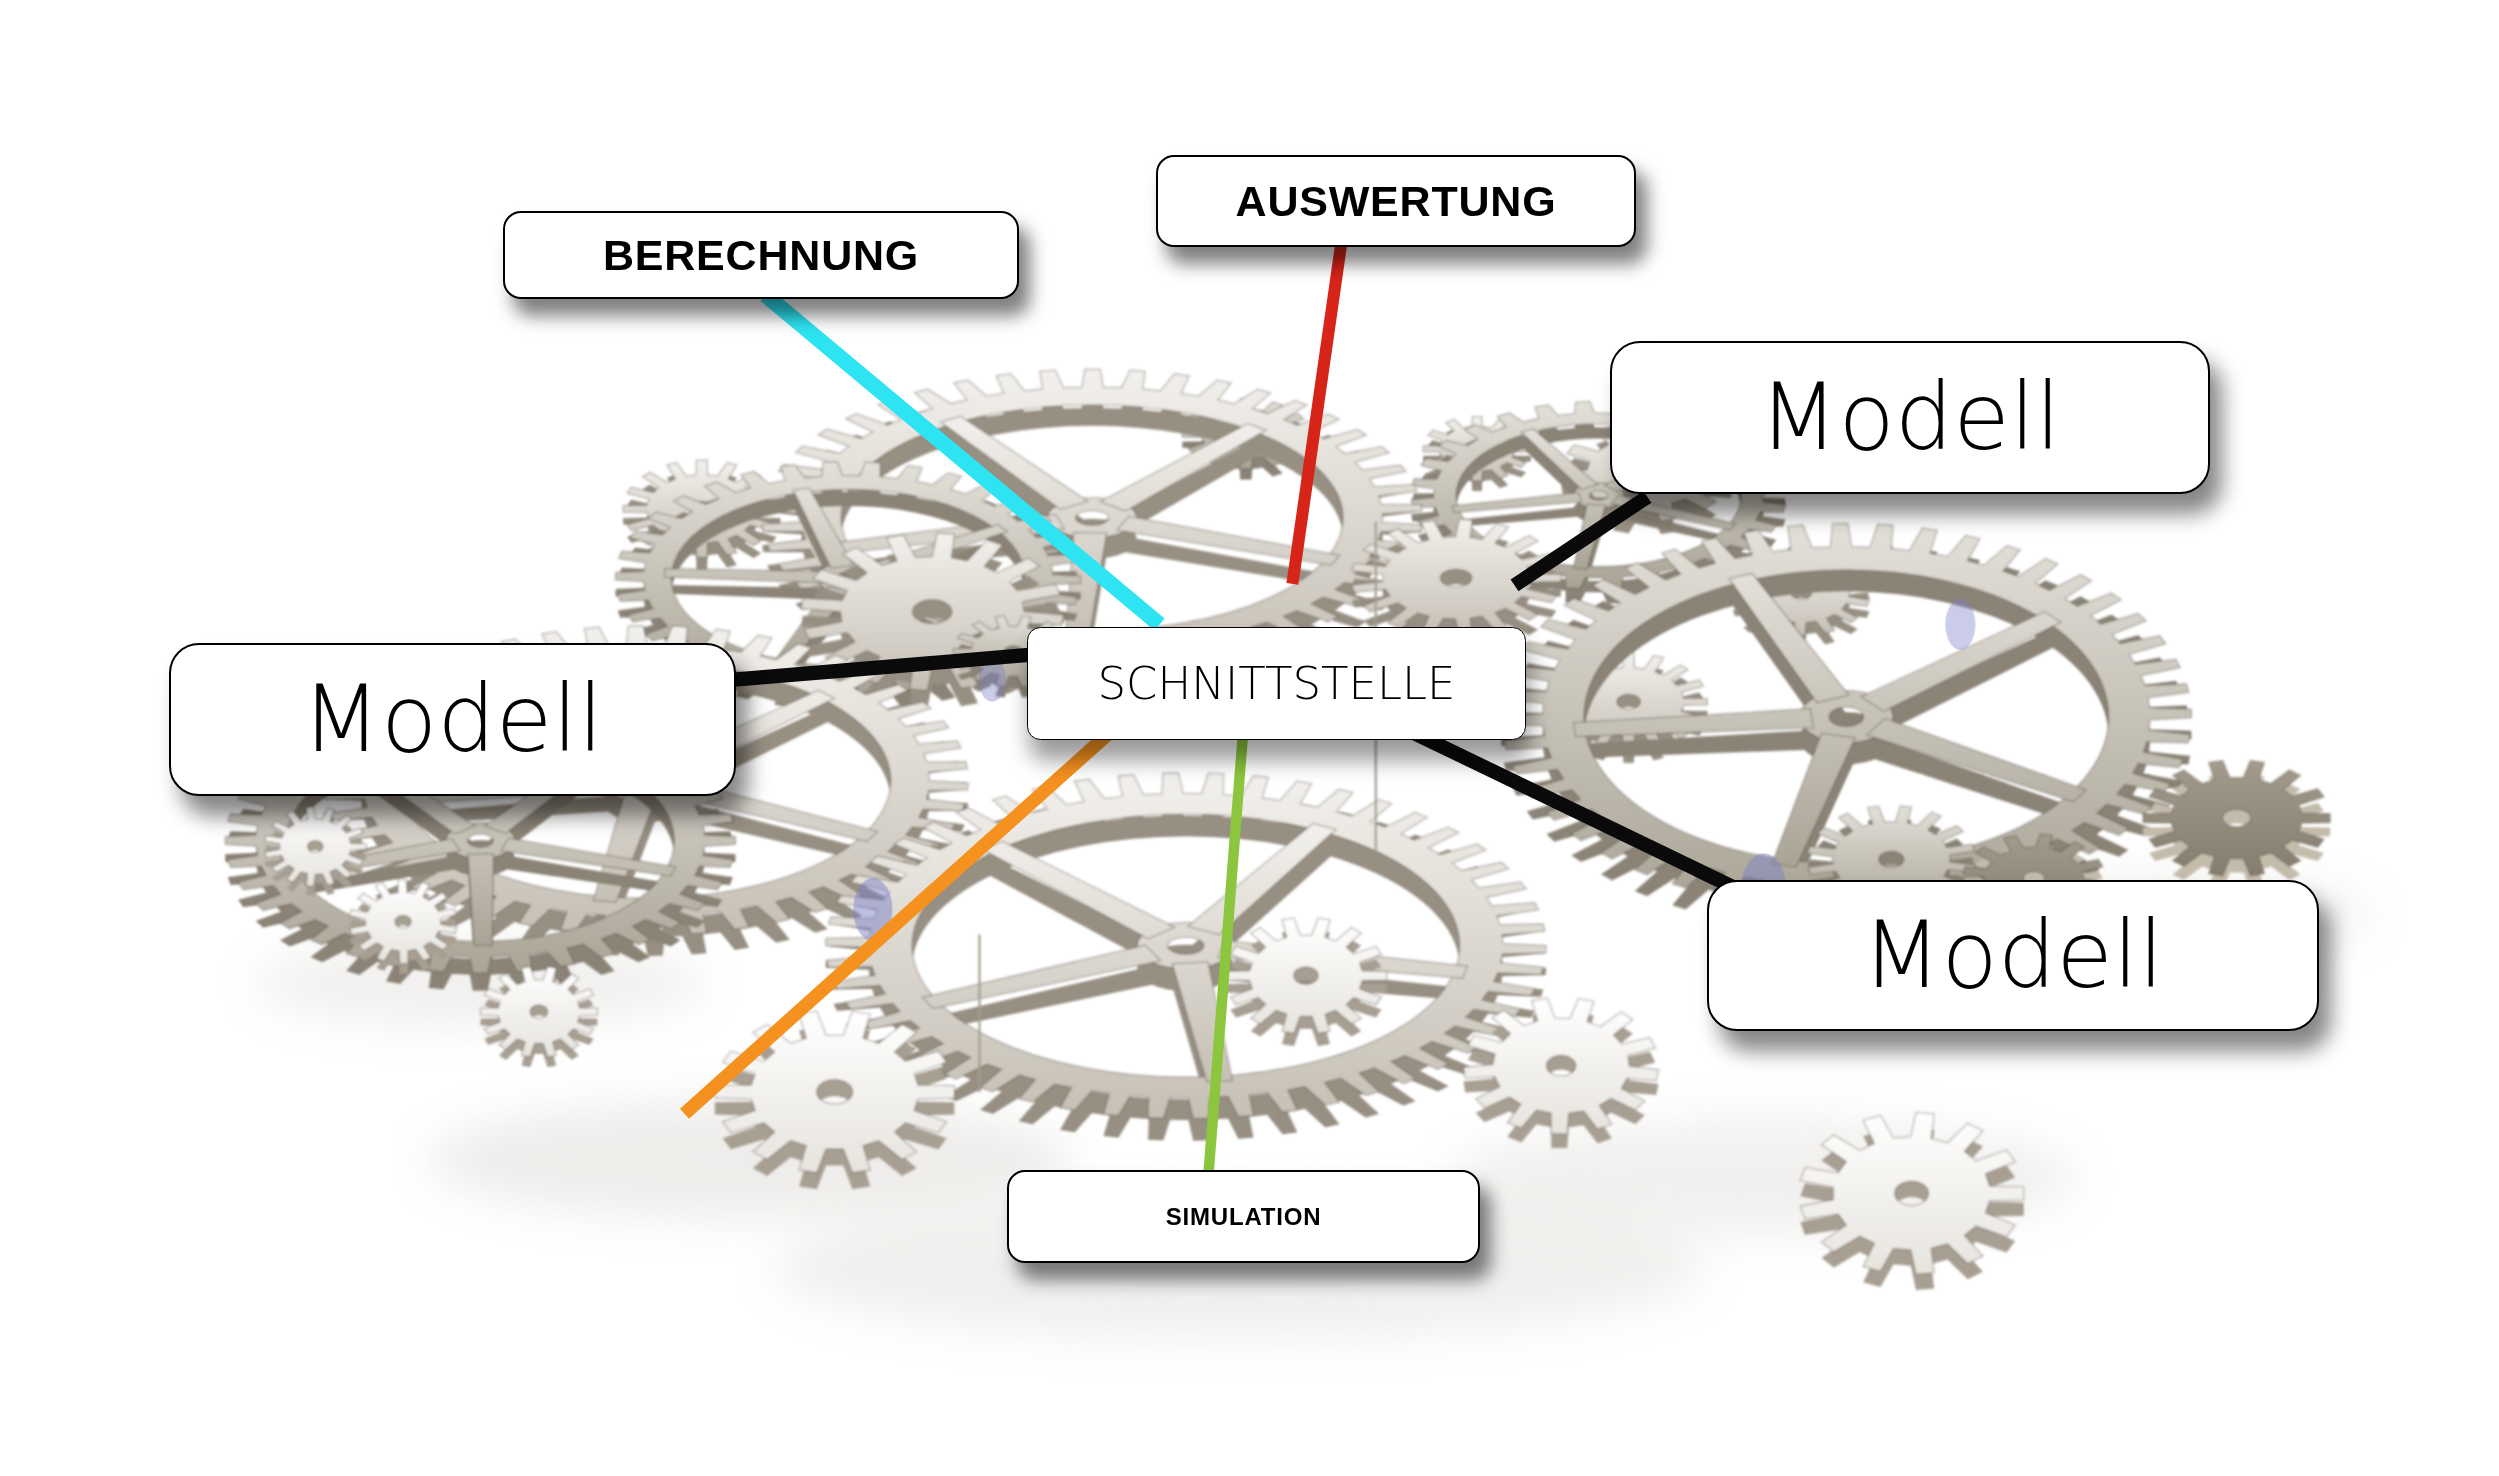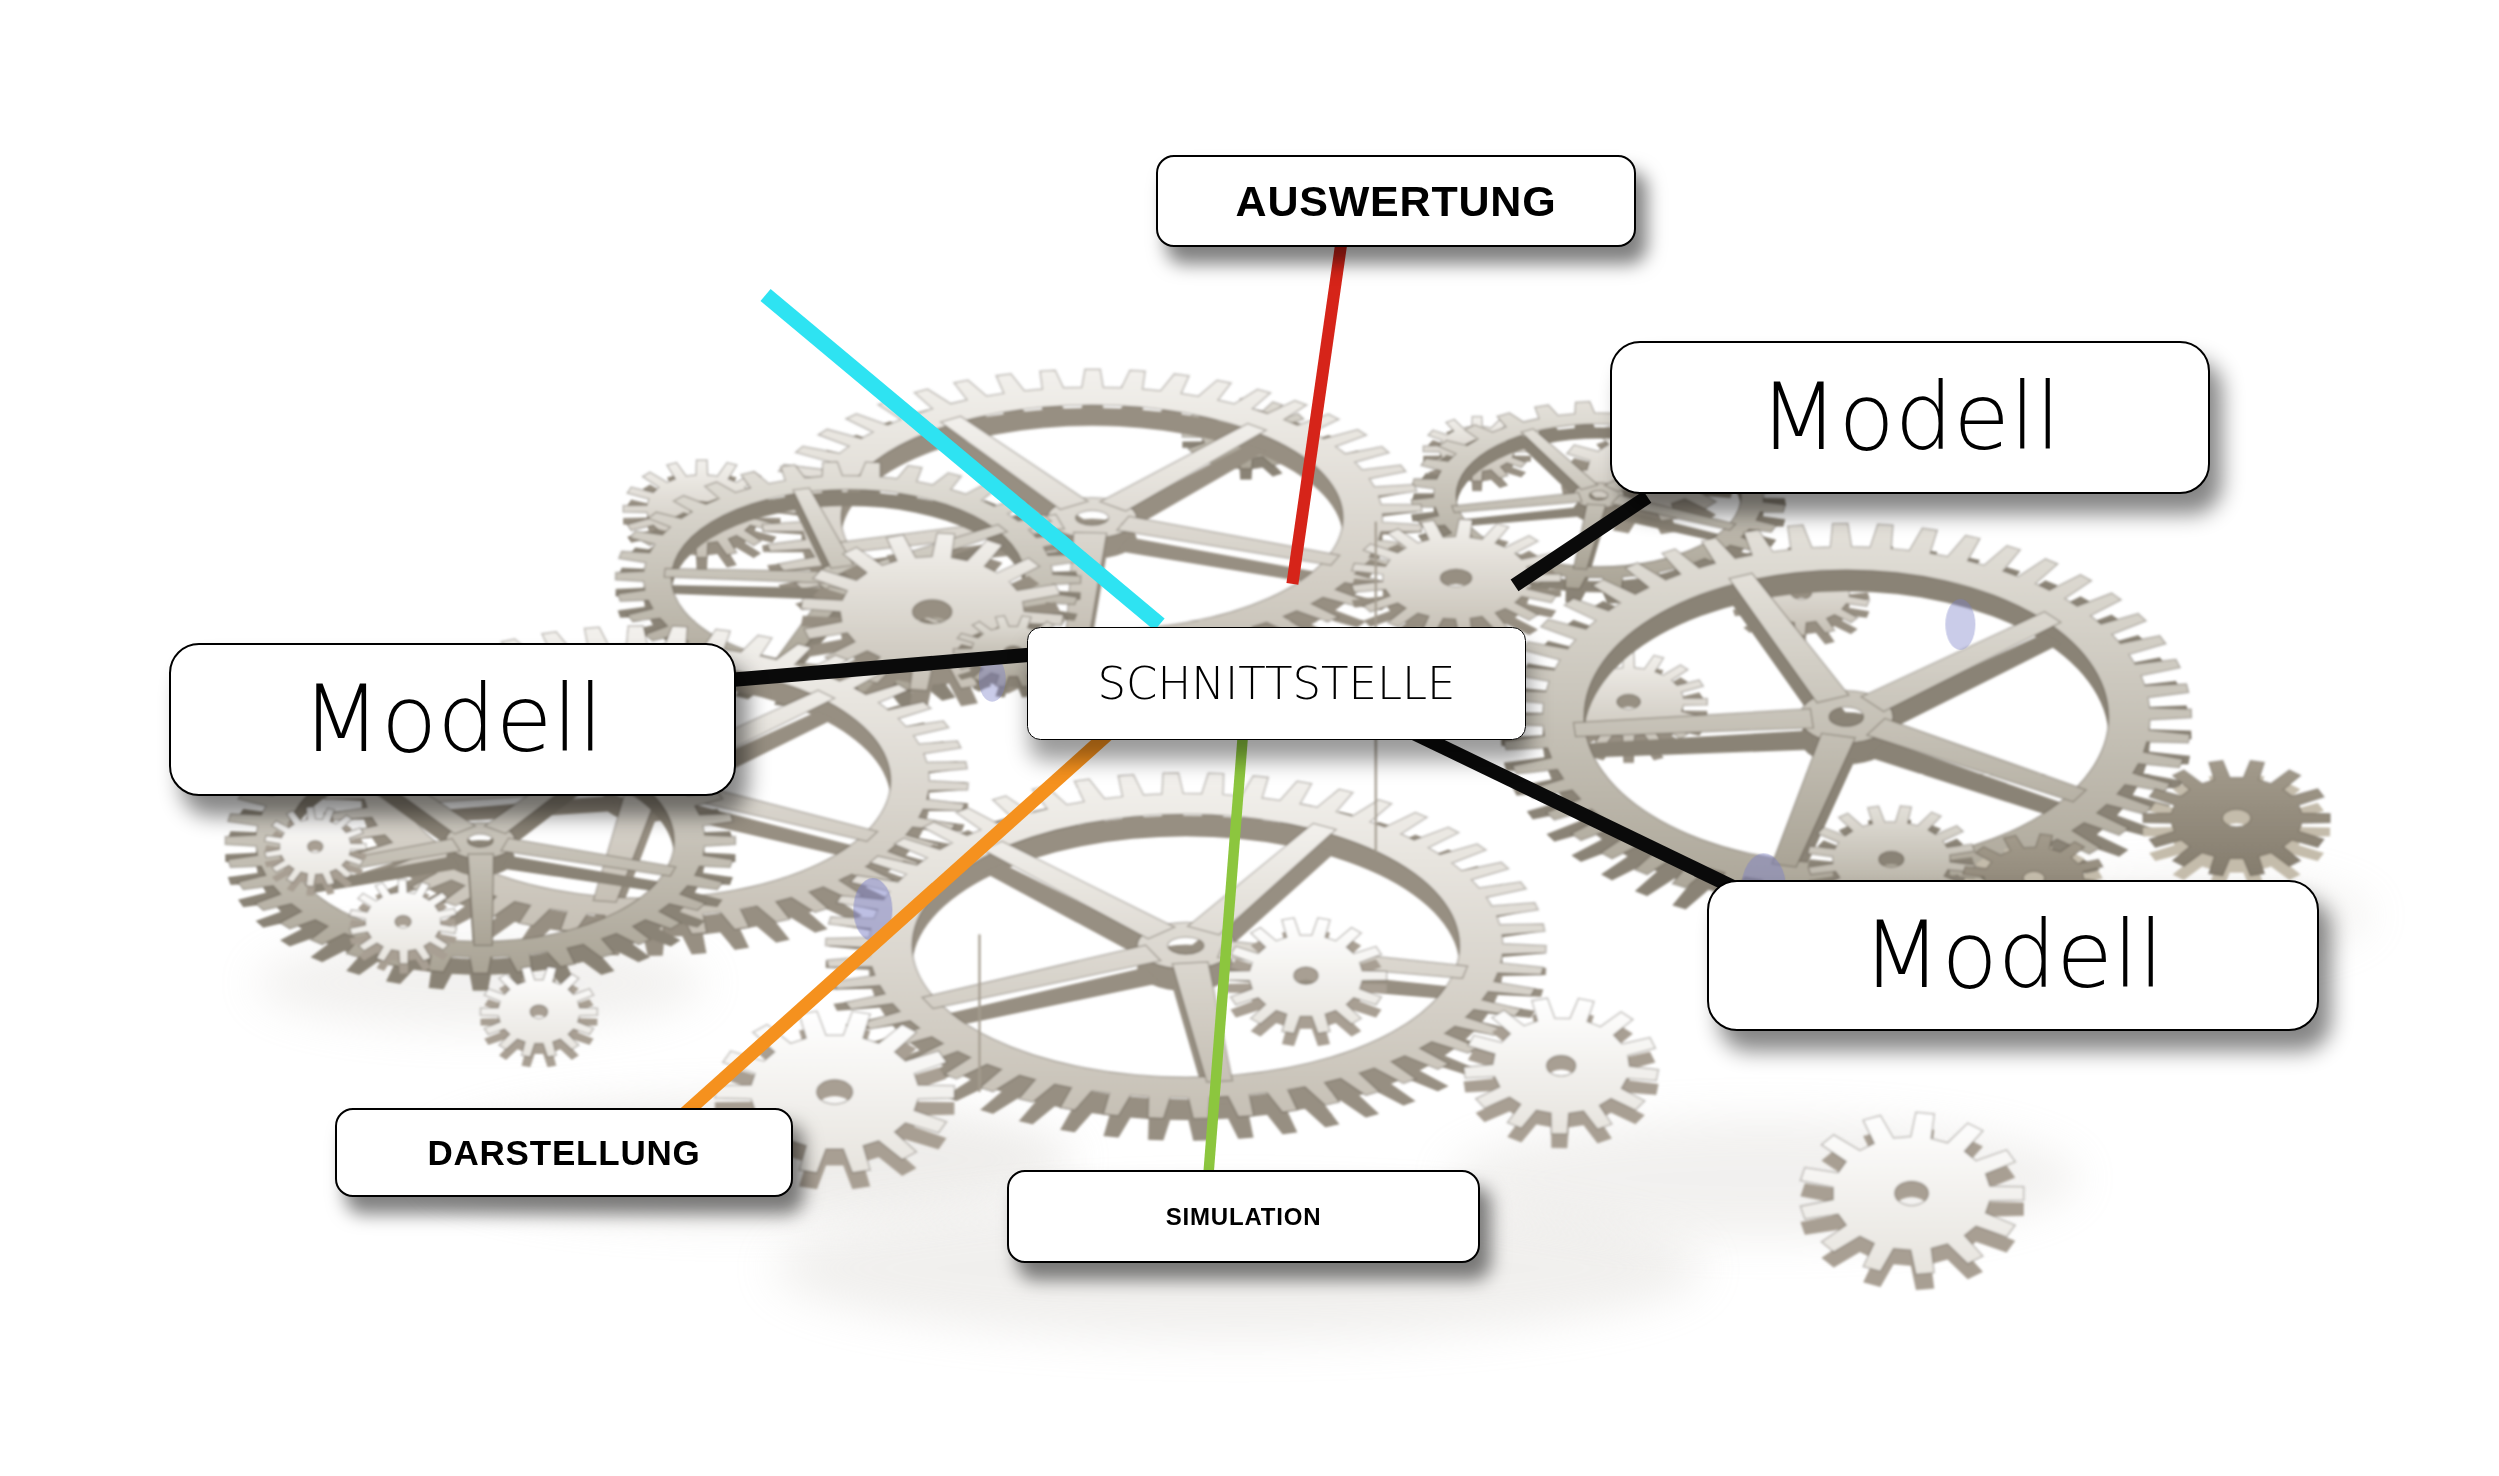--- a/index.html
+++ b/index.html
@@ -209,35 +209,35 @@
         <line x1="1545" y1="832" x2="1020" y2="393" stroke="#2ee3f2" stroke-width="21"></line>
         <line x1="1722" y1="778" x2="1788" y2="318" stroke="#d62419" stroke-width="16"></line>
         <line x1="2018" y1="780" x2="2195" y2="662" stroke="#0a0a0a" stroke-width="19"></line>
         <line x1="1545" y1="858" x2="950" y2="908" stroke="#0a0a0a" stroke-width="19"></line>
         <line x1="1845" y1="958" x2="2330" y2="1192" stroke="#0a0a0a" stroke-width="19"></line>
         <line x1="1560" y1="903" x2="912" y2="1484" stroke="#f5911e" stroke-width="18"></line>
         <line x1="1662" y1="903" x2="1608" y2="1592" stroke="#8cc63e" stroke-width="14"></line>
       </g>
     </svg>
 
+  <div class="node bold" style="left: 468px; top: 211px; width: 516px; height: 88px; font-size: 43px;">
+    <span class="label">BERECHNUNG</span>
+  </div>
   <div class="node bold" style="left: 1121px; top: 155px; width: 480px; height: 92px; font-size: 43px;">
     <span class="label">AUSWERTUNG</span>
   </div>
   <div class="node light" style="left: 1610px; top: 341px; width: 600px; height: 153px; font-size: 92px;">
     <span class="label">Modell</span>
   </div>
   <div class="node light" style="left: 169px; top: 643px; width: 567px; height: 153px; font-size: 92px;">
     <span class="label">Modell</span>
   </div>
   <div class="node light" style="left: 1707px; top: 880px; width: 612px; height: 151px; font-size: 92px;">
     <span class="label">Modell</span>
   </div>
-  <div class="node bold" style="left: 300px; top: 1108px; width: 458px; height: 89px; font-size: 35px;">
-    <span class="label">DARSTELLUNG</span>
-  </div>
   <div class="node bold" style="left: 972px; top: 1170px; width: 473px; height: 93px; font-size: 24px;">
     <span class="label">SIMULATION</span>
   </div>
 
   <div class="node light center" id="center-node" style="left: 1027px; top: 579px; width: 499px; height: 113px; font-size: 45px; margin-top: 48px;">
     <span class="label">SCHNITTSTELLE</span>
   </div>
 </div>
 
 

